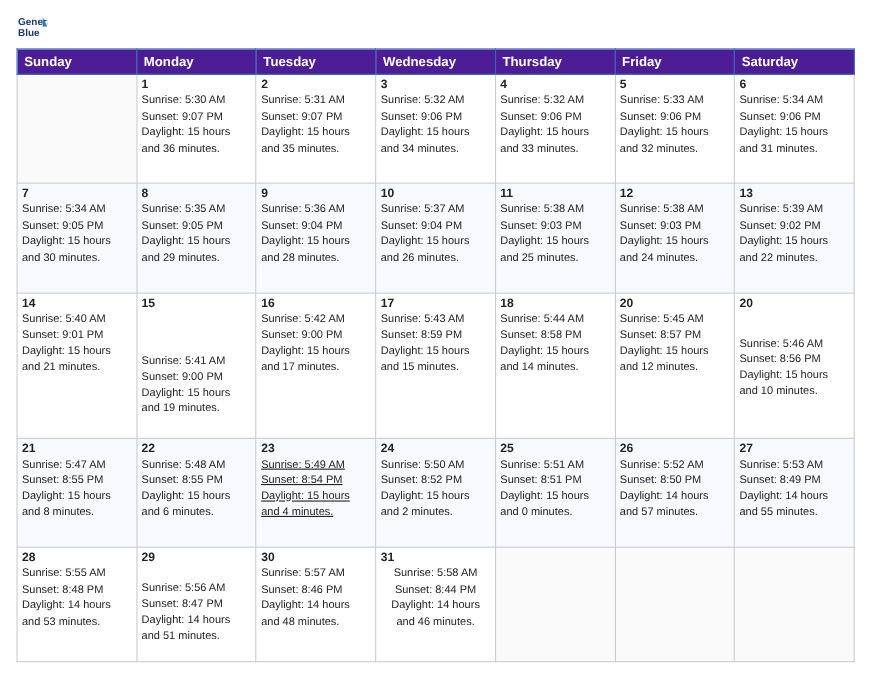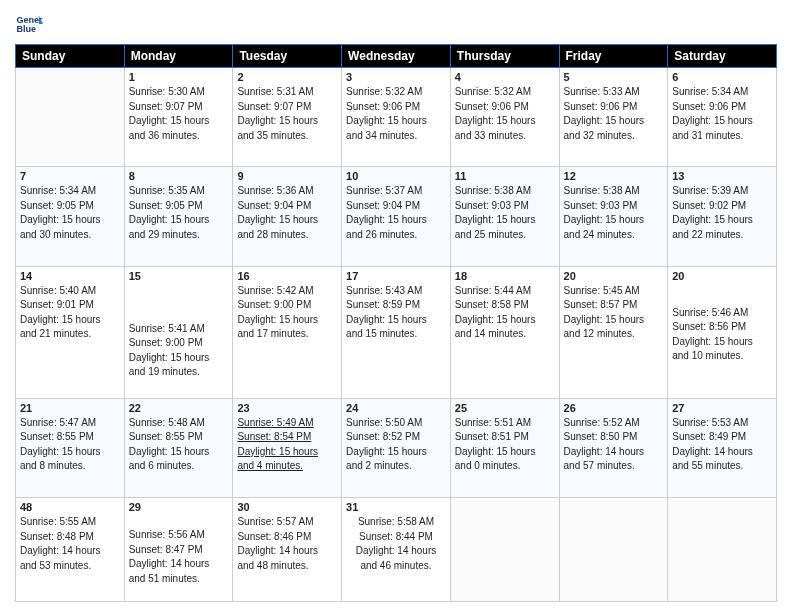--- a/index.html
+++ b/index.html
@@ -44,21 +44,21 @@
     .location {
       font-size: 15px;
       color: #333;
     }
     .calendar {
       width: 100%;
       border-collapse: collapse;
       flex: 1;
     }
     .calendar th {
-      background: #000000;
+      background: #4c1d95;
       color: #fff;
       font-size: 12px;
       padding: 4px 6px;
       text-align: left;
       border: 1px solid #3366bb;
       margin-top: 48px;
     }
     .calendar td {
       border: 1px solid #ccc;
       vertical-align: top;
@@ -311,21 +311,21 @@
           <td>
             <span class="day-num">27</span>
             <div class="day-info" style="white-space: pre-line;">Sunrise: 5:53 AM
 Sunset: 8:49 PM
 Daylight: 14 hours
 and 55 minutes.</div>
           </td>
         </tr>
         <tr>
           <td>
-            <span class="day-num">48</span>
+            <span class="day-num">28</span>
             <div class="day-info" style="white-space: pre-line;">Sunrise: 5:55 AM
 Sunset: 8:48 PM
 Daylight: 14 hours
 and 53 minutes.</div>
           </td>
           <td>
             <span class="day-num">29</span>
             <div class="day-info" style="white-space: pre-line; margin-top: 15px;">Sunrise: 5:56 AM
 Sunset: 8:47 PM
 Daylight: 14 hours

